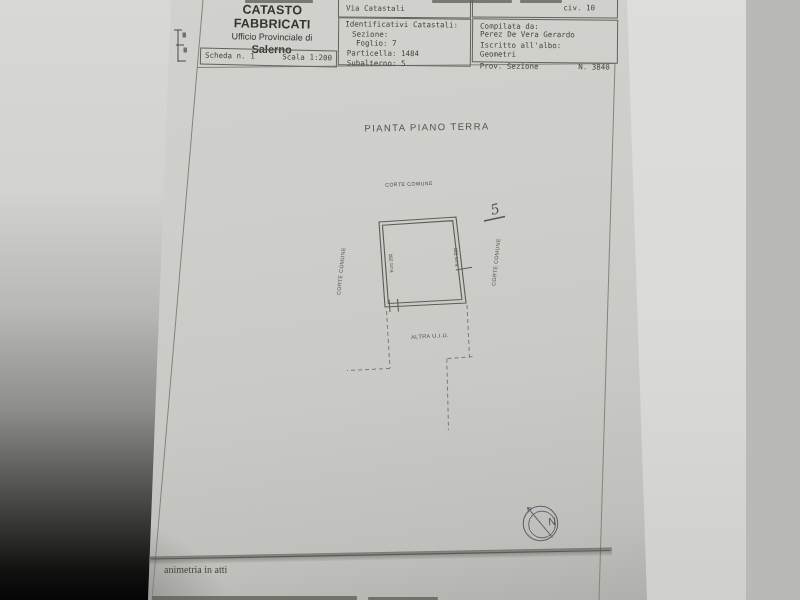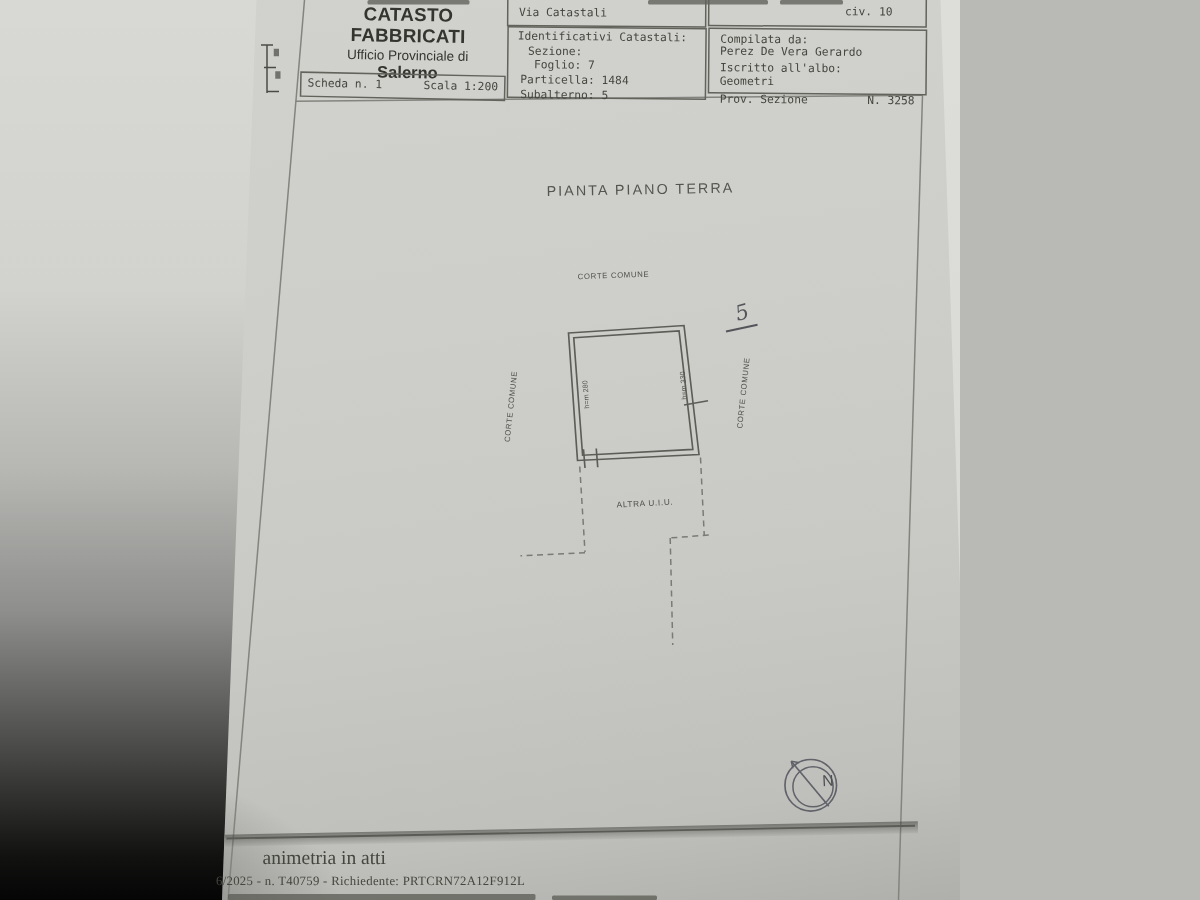--- a/index.html
+++ b/index.html
@@ -1,18 +1,18 @@
 <!DOCTYPE html>
 <html><head>
 <meta charset="utf-8">
 <style>
   html,body{margin:0;padding:0;background:#b9bab6;}
-  .photo{position:relative;width:640px;height:600px;overflow:hidden;
+  .photo{position:relative;width:729px;height:600px;overflow:hidden;
     background:linear-gradient(to bottom,#dddeda 0%,#dadbd7 55%,#cfd0cc 100%);
-    font-family:"Liberation Sans",sans-serif;}
+    font-family:"Liberation Sans",sans-serif;padding-left:17px;}
   .bg-left{position:absolute;left:0;top:0;width:215px;height:600px;
     background:linear-gradient(to bottom,#d8d9d5 0%,#d2d3cf 32%,#b7b8b4 52%,#8e8e8c 68%,#4f4f4d 82%,#121211 95%,#050505 100%);}
   .paper{position:absolute;left:0;top:0;width:800px;height:600px;
     clip-path:polygon(171px 0px,627px 0px,647px 600px,148px 600px);
     background:
       radial-gradient(ellipse 260px 150px at 6% 102%,rgba(32,32,30,0.50),rgba(32,32,30,0) 70%),
       linear-gradient(to right,rgba(70,70,66,0.30) 0px,rgba(70,70,66,0) 14px),
       linear-gradient(172deg,#d1d2ce 0%,#cecfcb 35%,#c9cac5 62%,#bfc0bb 85%,#abaca7 100%);}
   .linework{position:absolute;left:0;top:0;pointer-events:none;}
   .box{position:absolute;border:1px solid #62635b;box-sizing:border-box;}
@@ -104,32 +104,31 @@
     <div class="tw" style="margin:1.5px 0 0 2px">Subalterno: 5</div>
   </div>
 
   <div class="box" style="left:472px;top:19px;width:146px;height:44px;transform:rotate(.5deg);padding:2.5px 7px 0 7px">
     <div class="tw">Compilata da:</div>
     <div class="tw">Perez De Vera Gerardo</div>
     <div class="tw" style="margin-top:3px">Iscritto all'albo:</div>
     <div class="tw">Geometri</div>
     <div style="display:flex;justify-content:space-between;margin-top:3.5px">
       <span class="tw">Prov. Sezione</span>
-      <span class="tw">N. 3258</span>
+      <span class="tw">N. 3840</span>
     </div>
   </div>
 
   <div class="pl" style="left:427px;top:127px;font-size:9.5px;letter-spacing:1.4px;color:#54554f;transform:translate(-50%,-50%) rotate(-1deg)">PIANTA PIANO TERRA</div>
   <div class="pl" style="left:409px;top:184px;font-size:10px;letter-spacing:.8px;transform:translate(-50%,-50%) rotate(-2deg) scale(.52)">CORTE COMUNE</div>
   <div class="pl" style="left:341px;top:271px;font-size:10px;letter-spacing:.8px;transform:translate(-50%,-50%) rotate(-84deg) scale(.52)">CORTE COMUNE</div>
   <div class="pl" style="left:496px;top:262px;font-size:10px;letter-spacing:.8px;transform:translate(-50%,-50%) rotate(-84deg) scale(.52)">CORTE COMUNE</div>
   <div class="pl" style="left:391px;top:263px;font-size:10px;transform:translate(-50%,-50%) rotate(-94deg) scale(.48)">h=m 280</div>
   <div class="pl" style="left:456px;top:257px;font-size:10px;transform:translate(-50%,-50%) rotate(-94deg) scale(.48)">h=m 330</div>
   <div class="pl" style="left:430px;top:336px;font-size:10px;letter-spacing:.8px;transform:translate(-50%,-50%) rotate(-3deg) scale(.55)">ALTRA U.I.U.</div>
   <div class="pl" style="left:495px;top:209px;font-family:'DejaVu Serif',serif;font-style:italic;font-size:14px;color:#54555a;transform:translate(-50%,-50%) rotate(-15deg)">5</div>
   <div class="pl" style="left:552px;top:521px;font-size:10.5px;color:#4f5055;transform:translate(-50%,-50%) rotate(-3deg)">N</div>
 
   <div class="band" style="left:150px;top:552px;width:462px;height:8px;transform:rotate(-1.1deg)"></div>
-  <div class="ftr" style="left:175px;top:564px;font-size:13px">animetria in atti</div>
-  <div class="ftr" style="left:144px;top:582px;font-size:8.5px;letter-spacing:.2px">6/2025 - n. T40759 - Richiedente: PRTCRN72A12F912L</div>
+  <div class="ftr" style="left:164px;top:564px;font-size:10px">animetria in atti</div>
   <div class="smudge" style="left:152px;top:596px;width:205px;height:4px"></div>
   <div class="smudge" style="left:368px;top:597px;width:70px;height:3px"></div>
 </div>
 
 </body></html>

